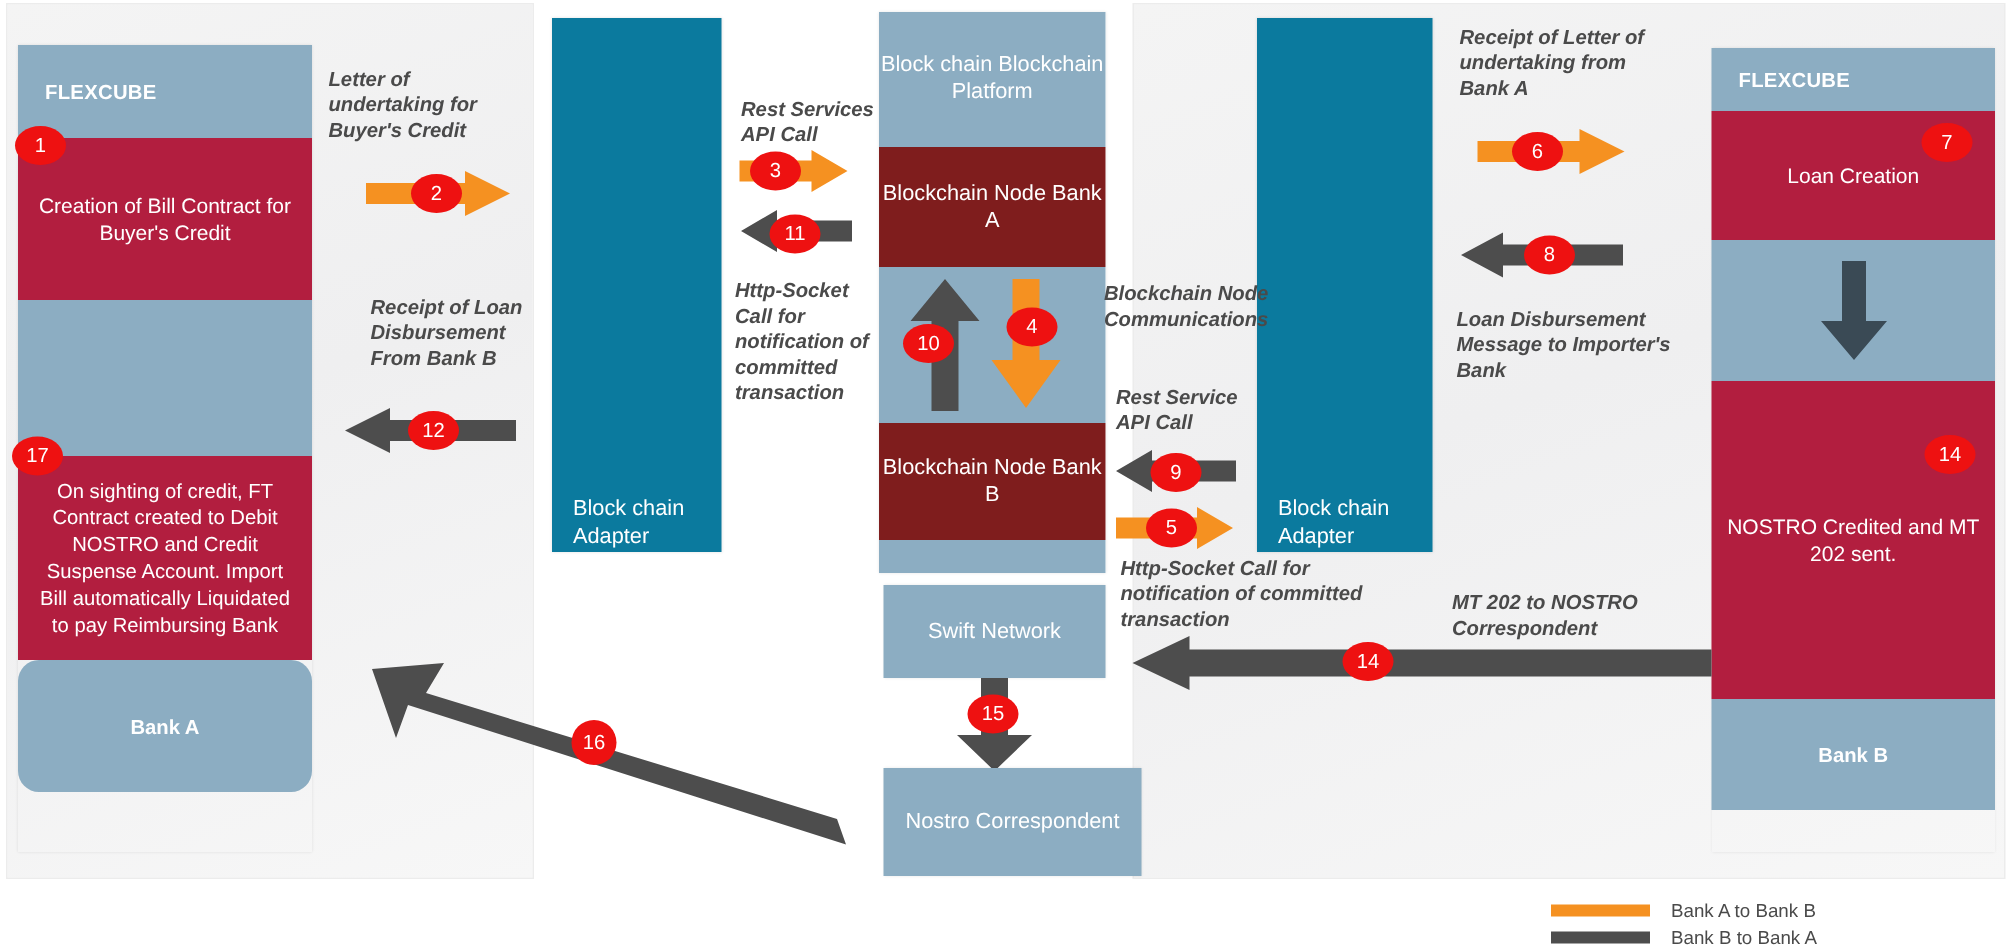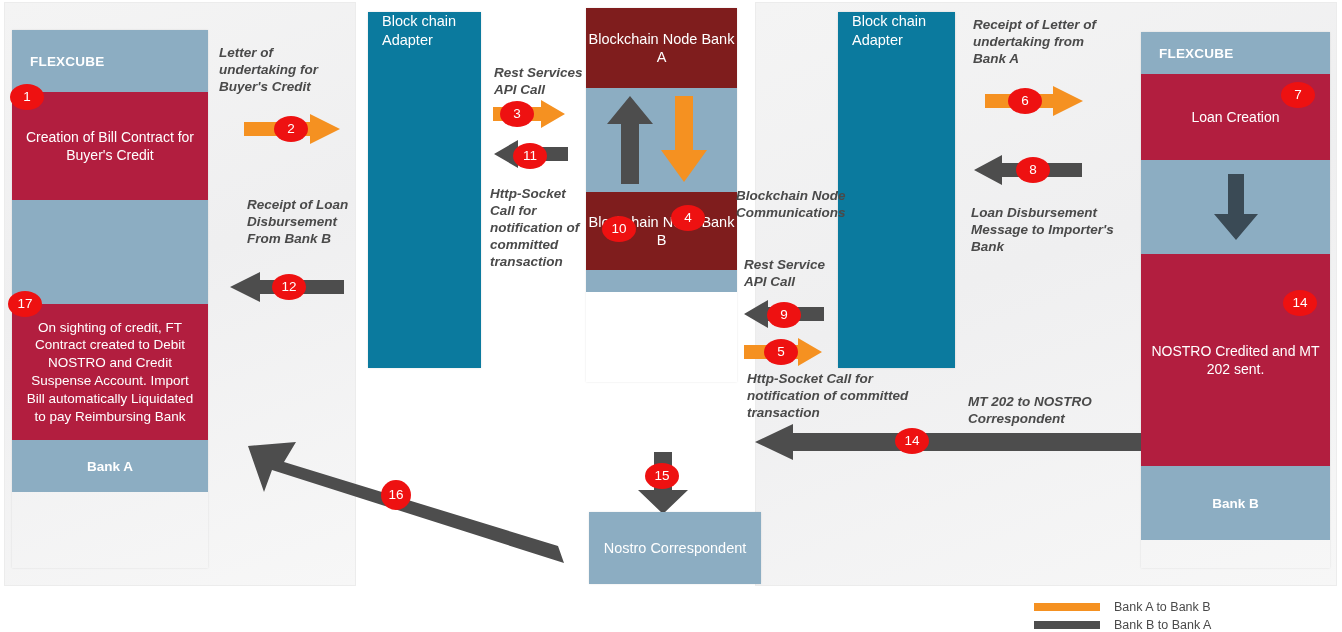--- a/index.html
+++ b/index.html
@@ -26,21 +26,21 @@
   .seg.blue { background: #8cadc2; }
   .seg.red  { background: #b21e3f; }
   .seg-title { justify-content: flex-start; padding-left: 18px;
                font-weight: bold; font-size: 13.5px; letter-spacing: .2px; }
   .seg-bottom { font-weight: bold; font-size: 13.5px; }
   .seg-body { font-size: 14px; line-height: 1.32; padding: 4px 10px; }
 
   
   .adapter {
     position: absolute; background: #0b7a9e; color: #ffffff;
-    display: flex; align-items: flex-start; font-size: 14.5px; line-height: 1.3;
+    display: flex; align-items: flex-end; font-size: 14.5px; line-height: 1.3;
     padding-left: 14px; padding-right: 8px;
     box-shadow: 0 0 2px rgba(0,0,0,.12);
   }
 
   
   .bcplat { position: absolute; display: flex; flex-direction: column;
             box-shadow: 0 0 2px rgba(0,0,0,.10); }
   .bcplat .band { width: 100%; display: flex; align-items: center;
                   justify-content: center; text-align: center; color: #ffffff; }
   .band.lblue { background: #8cadc2; }
@@ -82,21 +82,21 @@
 <div id="stage">
 
   <div class="panel" style="left:4px; top:2px; width:352px; height:584px;"></div>
   <div class="panel" style="left:755px; top:2px; width:582px; height:584px;"></div>
 
   <div class="bankcol" style="left:12px; top:30px; width:196px; height:538px;">
     <div class="seg blue seg-title" style="height:62px;">FLEXCUBE</div>
     <div class="seg red seg-body" style="height:108px;">Creation of Bill Contract for Buyer's Credit</div>
     <div class="seg blue" style="height:104px;"></div>
     <div class="seg red seg-body" style="height:136px; font-size:13.5px;">On sighting of credit, FT Contract created to Debit NOSTRO and Credit Suspense Account. Import Bill automatically Liquidated to pay Reimbursing Bank</div>
-    <div class="seg blue seg-bottom" style="height:52px;">Bank A</div>
+    <div class="seg blue seg-bottom" style="height:88px;border-radius:14px;">Bank A</div>
   </div>
   <div class="badge" style="left:10px; top:84px;">1</div>
   <div class="badge" style="left:8px; top:291px;">17</div>
 
   <div class="bankcol" style="left:1141px; top:32px; width:189px; height:536px;">
     <div class="seg blue seg-title" style="height:42px;">FLEXCUBE</div>
     <div class="seg red seg-body" style="height:86px;">Loan Creation</div>
     <div class="seg blue" style="height:94px; position:relative;">
       <svg width="60" height="74" viewBox="0 0 60 74">
         <path d="M22 4 H38 V44 H52 L30 70 L8 44 H22 Z" fill="#3a4a55"></path>
@@ -109,33 +109,35 @@
   <div class="badge" style="left:1283px; top:290px;">14</div>
 
   <div class="adapter" style="left:368px; top:12px; width:113px; height:356px;">
     <span>Block chain Adapter</span>
   </div>
   <div class="adapter" style="left:838px; top:12px; width:117px; height:356px;">
     <span>Block chain Adapter</span>
   </div>
 
   <div class="bcplat" style="left:586px; top:8px; width:151px; height:374px;">
+    <div class="band lblue band-head" style="height:90px;">Block chain Blockchain Platform</div>
     <div class="band dgrey band-node" style="height:80px;">Blockchain Node Bank A</div>
     <div class="band lblue band-mid" style="height:104px;">
       <svg width="130" height="104" viewBox="0 0 130 104">
         <path d="M24 96 V36 H10 L33 8 L56 36 H42 V96 Z" fill="#4d4d4d"></path>
         <path d="M78 8 V62 H64 L87 94 L110 62 H96 V8 Z" fill="#f59121"></path>
       </svg>
     </div>
     <div class="band dgrey band-node" style="height:78px;">Blockchain Node Bank B</div>
     <div class="band lblue" style="height:22px;"></div>
   </div>
   <div class="badge" style="left:602px; top:216px;">10</div>
   <div class="badge" style="left:671px; top:205px;">4</div>
 
+  <div class="lbox" style="left:589px; top:390px; width:148px; height:62px;">Swift Network</div>
   <div class="arrow" style="left:634px; top:452px;">
     <svg width="58" height="64" viewBox="0 0 58 64">
       <path d="M20 0 H38 V38 H54 L29 62 L4 38 H20 Z" fill="#4d4d4d"></path>
     </svg>
   </div>
   <div class="badge" style="left:645px; top:463px;">15</div>
   <div class="lbox" style="left:589px; top:512px; width:172px; height:72px;">Nostro Correspondent</div>
 
   <div class="lbl" style="left:219px; top:44px; width:122px;">Letter of undertaking for Buyer's Credit</div>
   <div class="lbl" style="left:247px; top:196px; width:120px;">Receipt of Loan Disbursement From Bank B</div>

